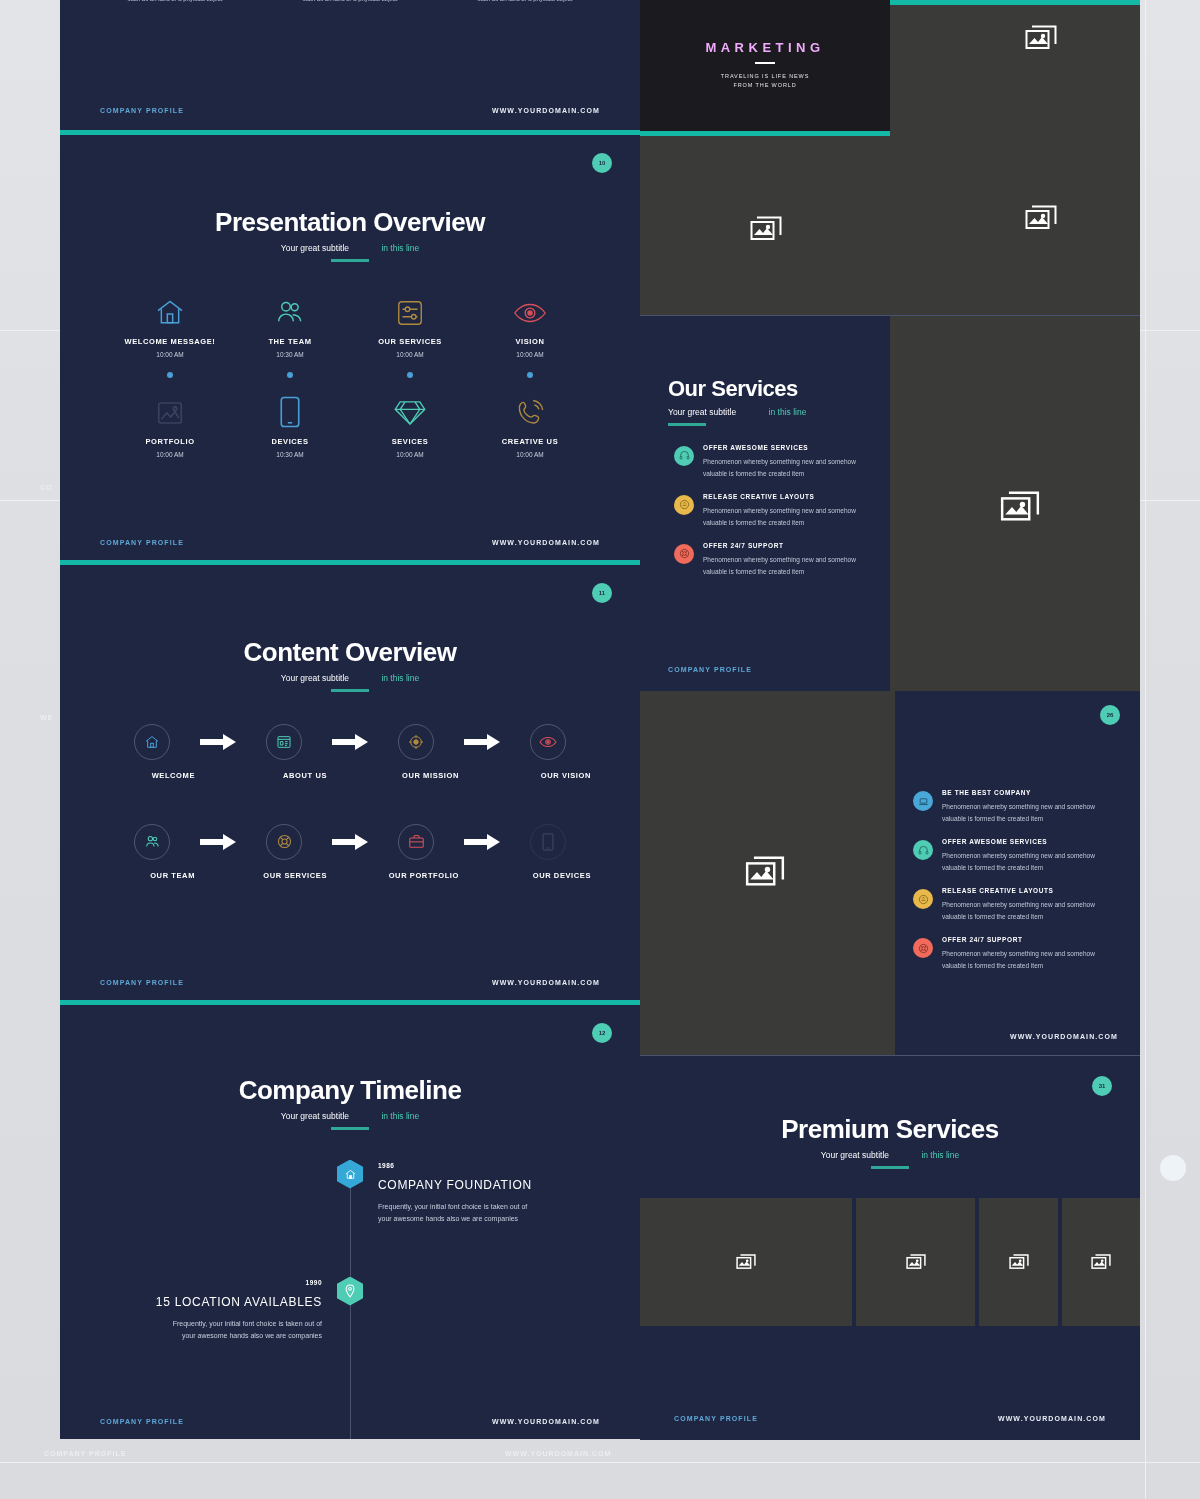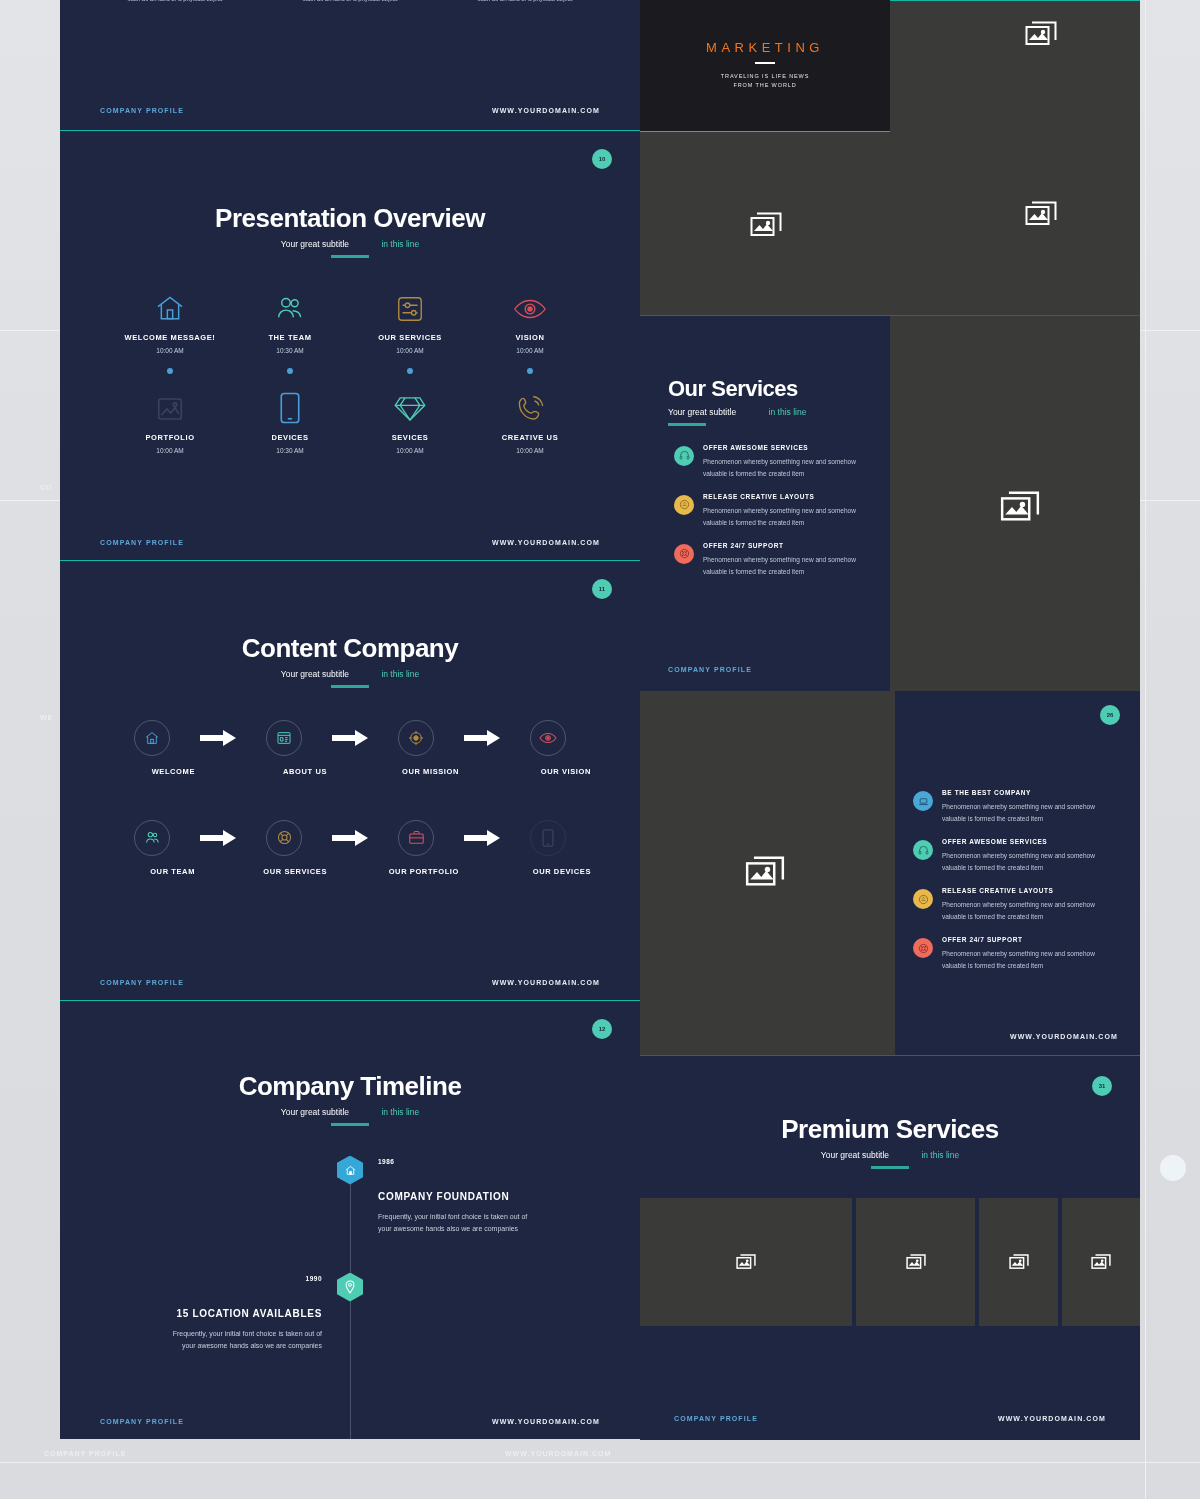--- a/index.html
+++ b/index.html
@@ -29,21 +29,21 @@
   .deck { position:absolute; left:60px; top:0; width:1080px; height:1440px; }
 
   .col-left  { position:absolute; left:0;   top:0; width:580px; }
   .col-right { position:absolute; left:580px; top:0; width:500px; }
 
   .slide {
     position:relative; width:100%;
     background:#1e2642;
     overflow:hidden;
   }
-  .slide + .slide { border-top:1px solid #14b8a6; }
+  .slide + .slide { border-top:5px solid #14b8a6; }
 
   .navy  { background:#1e2642; }
   .gray  { background:#3a3a38; }
   .black { background:#1b1b1f; }
 
   
   .sl-footer { position:absolute; left:0; right:0; bottom:14px; padding:0 40px;
                display:flex; justify-content:space-between; }
   .foot-left  { color:#5fa8d8; font-size:7px; font-weight:700; letter-spacing:1.1px; }
   .foot-right { color:#e9eef5; font-size:7px; font-weight:700; letter-spacing:1.1px; }
@@ -94,34 +94,34 @@
   .tl-node { position:absolute; left:50%; transform:translateX(-50%); width:26px; height:29px; }
   .hexagon {
     width:26px; height:29px;
     clip-path: polygon(50% 0%, 100% 25%, 100% 75%, 50% 100%, 0% 75%, 0% 25%);
     display:flex; align-items:center; justify-content:center;
   }
   .tl-text { position:absolute; width:220px; }
   .tl-text.right { left:calc(50% + 28px); text-align:left; }
   .tl-text.left  { right:calc(50% + 28px); text-align:right; }
   .tl-year { font-size:6.5px; font-weight:700; color:#ffffff; letter-spacing:.5px; }
-  .tl-head { margin-top:26px; font-size:10px; font-weight:700; color:#ffffff; letter-spacing:.7px; }
+  .tl-head { margin-top:9px; font-size:12px; font-weight:400; color:#ffffff; letter-spacing:.7px; }
   .tl-body { margin-top:9px; font-size:7px; line-height:1.75; color:#c7d0de; }
 
   
   .feat-list { margin-top:18px; }
   .feat { display:flex; gap:9px; margin-bottom:13px; align-items:flex-start; }
   .feat-ico { width:20px; height:20px; border-radius:50%; flex:0 0 20px;
               display:flex; align-items:center; justify-content:center; margin-top:2px; }
   .feat-title { font-size:6.5px; font-weight:700; color:#fff; letter-spacing:.6px; }
   .feat-body { margin-top:5px; font-size:6.5px; line-height:1.85; color:#c0c9d8; }
 
   
   .mk { display:flex; flex-direction:column; align-items:center; justify-content:center; height:100%; }
-  .mk-t { font-size:13px; font-weight:400; color:#f97316; letter-spacing:4.5px; }
+  .mk-t { font-size:13px; font-weight:700; color:#f0abfc; letter-spacing:4.5px; }
   .mk-rule { width:20px; height:1.5px; background:#fff; margin:7px 0 8px; }
   .mk-s { font-size:5.5px; color:#e5e5e5; letter-spacing:.9px; text-align:center; line-height:1.75; }
 
   
   .ph { display:flex; align-items:center; justify-content:center; }
 </style>
 </head>
 <body>
 
 <div class="ghost-bg">
@@ -273,21 +273,21 @@
 
       <div class="sl-footer">
         <span class="foot-left">COMPANY PROFILE</span>
         <span class="foot-right">WWW.YOURDOMAIN.COM</span>
       </div>
     </div>
 
     <div class="slide navy" style="height:440px">
       <div class="badge">11</div>
       <div class="head-center" style="margin-top:72px">
-        <div class="sl-title t-big">Content Company</div>
+        <div class="sl-title t-big">Content Overview</div>
         <div class="sl-sub">
           <span>Your great subtitle</span>
           <i>in this line</i>
         </div>
         <div class="rule"></div>
       </div>
 
       <div class="co-row" style="margin-top:32px">
         <div class="co-item">
           <div class="co-circle">

